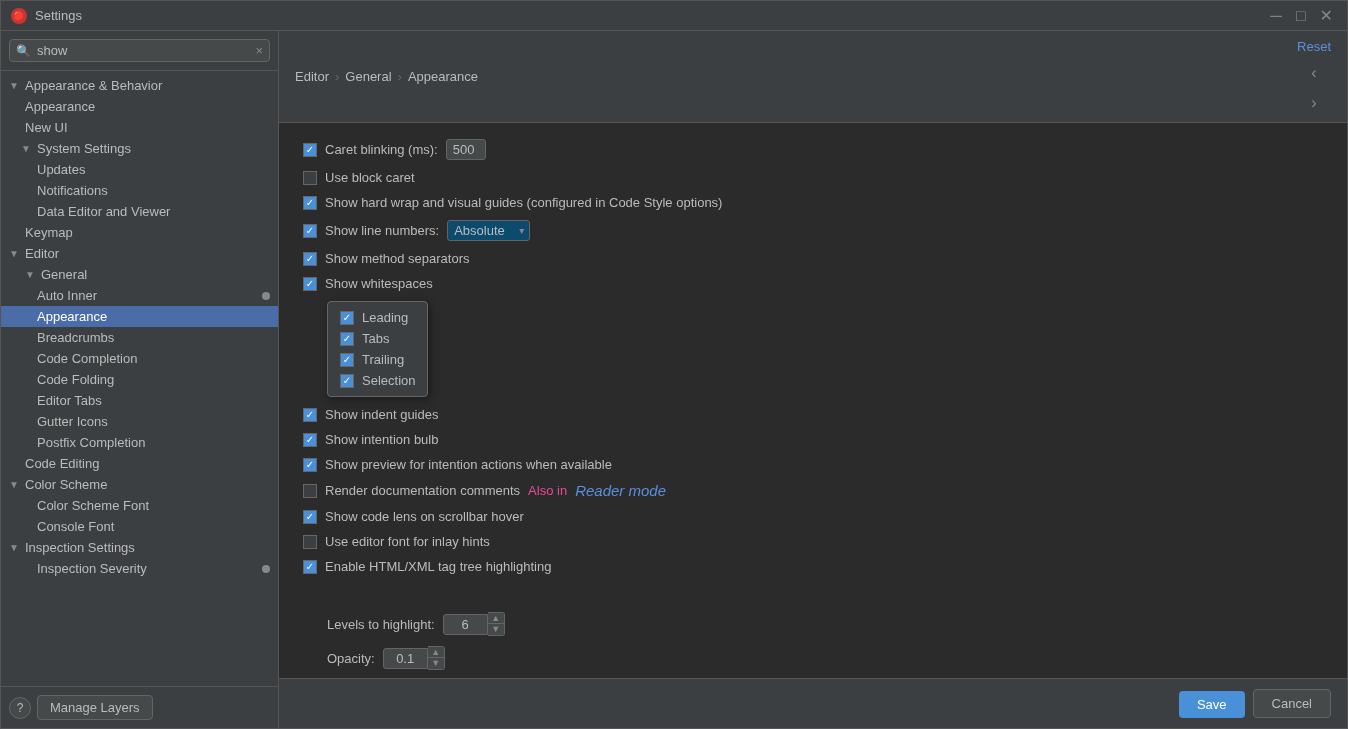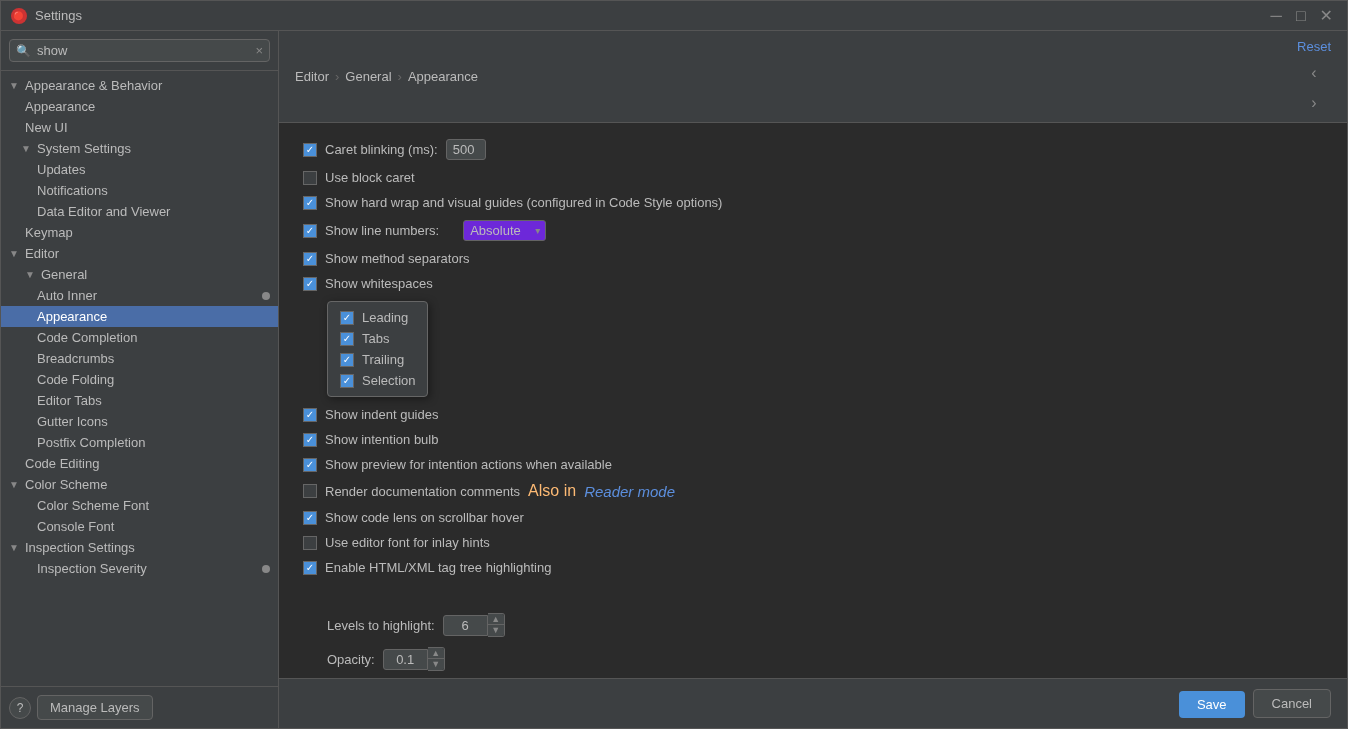--- a/index.html
+++ b/index.html
@@ -316,30 +316,29 @@
       border: 1px solid #646464;
       border-radius: 3px;
       color: #bbbbbb;
       padding: 2px 6px;
       font-size: 13px;
       width: 40px;
       outline: none;
     }
 
     .setting-select {
-      background: #6d28d9;
+      background: #0c4a6e;
       border: 1px solid #646464;
       border-radius: 3px;
       color: #bbbbbb;
       padding: 2px 24px 2px 6px;
       font-size: 13px;
       outline: none;
       appearance: none;
       cursor: pointer;
-      margin-left: 16px;
     }
 
     .select-wrap {
       position: relative;
       display: inline-flex;
       align-items: center;
     }
 
     .select-arrow {
       position: absolute;
@@ -349,22 +348,22 @@
       font-size: 10px;
     }
 
     .link-text {
       color: #5c8fde;
       font-size: 15px;
       font-style: italic;
     }
 
     .gray-text {
-      color: #fdba74;
-      font-size: 16px;
+      color: #ec4899;
+      font-size: 13px;
     }
 
     .spinner-input-wrap {
       display: flex;
       align-items: center;
       gap: 0;
     }
 
     .spinner-input {
       background: #45494a;
@@ -524,24 +523,24 @@
           <span>General</span>
         </div>
         <div class="tree-item sub">
           <span>Auto Inner</span>
           <span class="dot-badge"></span>
         </div>
         <div class="tree-item sub active">
           <span>Appearance</span>
         </div>
         <div class="tree-item sub">
+          <span>Breadcrumbs</span>
+        </div>
+        <div class="tree-item sub">
           <span>Code Completion</span>
-        </div>
-        <div class="tree-item sub">
-          <span>Breadcrumbs</span>
         </div>
         <div class="tree-item sub">
           <span>Code Folding</span>
         </div>
         <div class="tree-item sub">
           <span>Editor Tabs</span>
         </div>
         <div class="tree-item sub">
           <span>Gutter Icons</span>
         </div>

